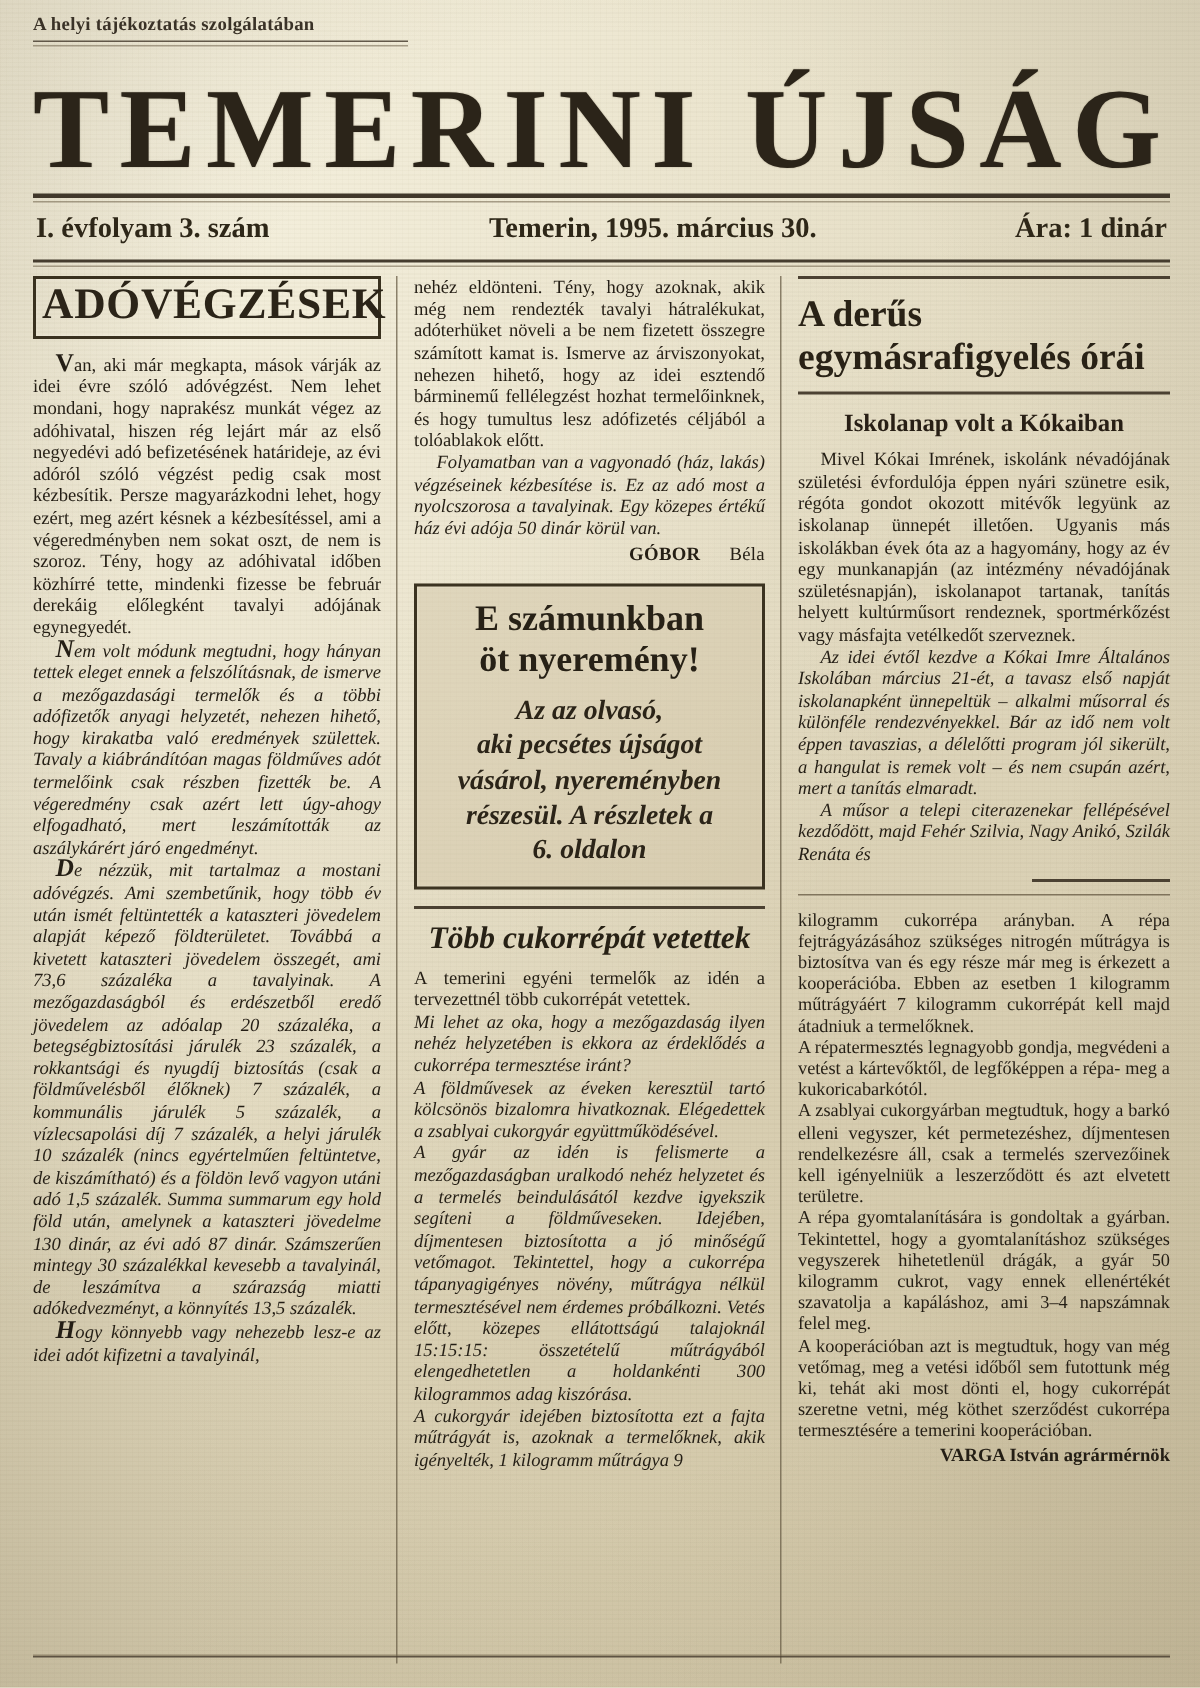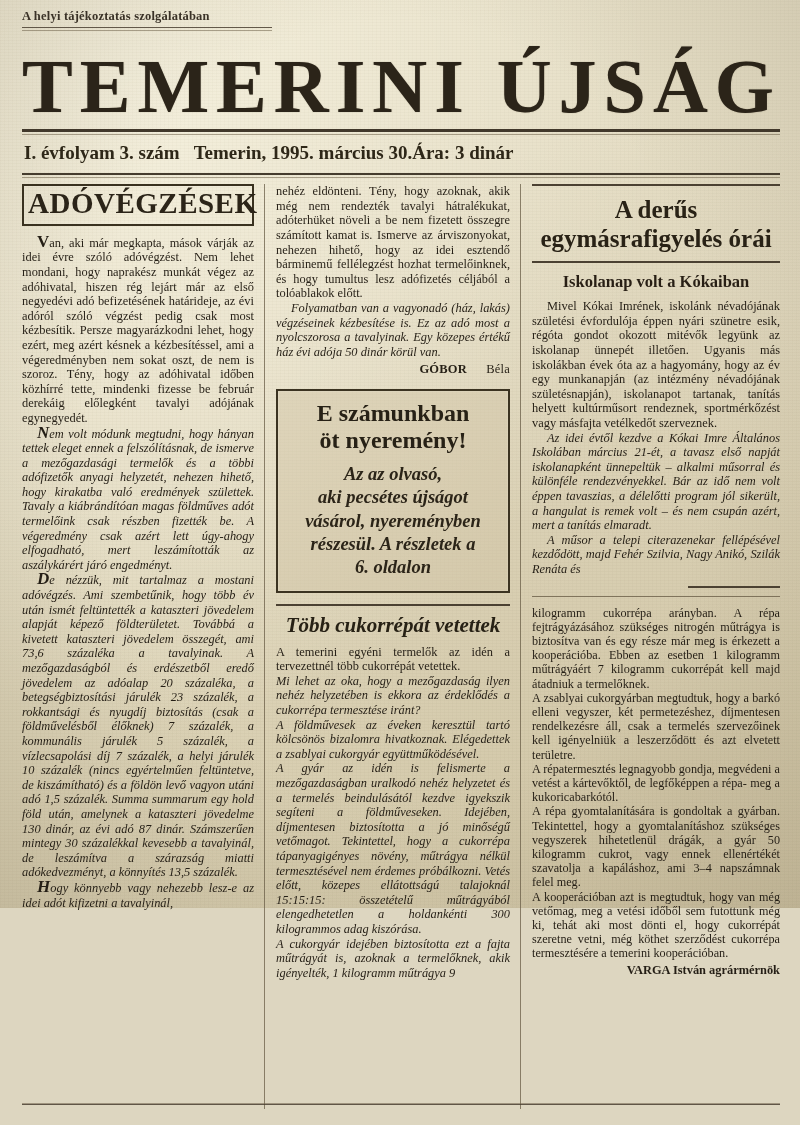--- a/index.html
+++ b/index.html
@@ -13,21 +13,21 @@
     background: #ddd6c0;
     font-family: "Liberation Serif", serif;
     color: #2a241c;
     overflow: hidden;
   }
 
   
   #paper {
     position: relative;
     width: 800px;
-    height: 908px;
+    height: 1125px;
     box-sizing: border-box;
     padding: 0;
     background:
       radial-gradient(ellipse at 18% 12%, rgba(255,252,238,0.55) 0%, rgba(255,252,238,0) 55%),
       radial-gradient(ellipse at 85% 88%, rgba(196,182,148,0.40) 0%, rgba(196,182,148,0) 60%),
       linear-gradient(172deg, #e8e1c9 0%, #e3dbc2 40%, #ddd4b8 72%, #d6ccae 100%);
   }
   
   #grain {
     position: absolute;
@@ -95,21 +95,21 @@
     margin-top: 4px;
   }
   .rule-med {
     height: 2px;
     background: #453c2e;
     margin-top: 3px;
   }
 
   .dateline {
     display: flex;
-    justify-content: flex-start;
+    justify-content: space-between;
     align-items: baseline;
     font-family: "Liberation Serif", serif;
     font-weight: 700;
     font-size: 19px;
     padding: 7px 2px 6px 2px;
     color: #2e2718;
   }
   .dateline .mid { flex: 0 0 auto; margin-left: 14px; }
 
   
@@ -229,21 +229,21 @@
   .rc-rule-top {
     height: 2px;
     background: #4b4132;
     margin: 0 0 10px 0;
   }
   .rc-title {
     font-family: "Liberation Serif", serif;
     font-weight: 700;
     font-size: 25px;
     line-height: 1.14;
-    text-align: center;
+    text-align: left;
     margin: 0 0 6px 0;
     color: #292216;
   }
   .rc-rule-bot {
     height: 2px;
     background: #4b4132;
     margin: 8px 0 9px 0;
   }
   .rc-sub {
     font-family: "Liberation Serif", serif;
@@ -308,21 +308,21 @@
       </div>
 
       <div class="masthead-title">TEMERINI ÚJSÁG</div>
 
       <div class="rule-thick"></div>
       <div class="rule-hair"></div>
 
       <div class="dateline">
         <div>I. évfolyam 3. szám</div>
         <div class="mid">Temerin, 1995. március 30.</div>
-        <div>Ára: 3 dinár</div>
+        <div>Ára: 1 dinár</div>
       </div>
 
       <div class="rule-med"></div>
       <div class="rule-hair"></div>
     </div>
 
     <div class="cols">
 
       <div class="col col-1">
         <div class="head-box">
@@ -372,22 +372,22 @@
         <h3 class="rc-sub">Iskolanap volt a Kókaiban</h3>
 
         <p class="body">Mivel Kókai Imrének, iskolánk névadójának születési évfordulója éppen nyári szünetre esik, régóta gondot okozott mitévők legyünk az iskolanap ünnepét illetően. Ugyanis más iskolákban évek óta az a hagyomány, hogy az év egy munkanapján (az intézmény névadójának születésnapján), iskolanapot tartanak, tanítás helyett kultúrműsort rendeznek, sportmérkőzést vagy másfajta vetélkedőt szerveznek.</p>
         <p class="body">Az idei évtől kezdve a Kókai Imre Általános Iskolában március 21-ét, a tavasz első napját iskolanapként ünnepeltük – alkalmi műsorral és különféle rendezvényekkel. Bár az idő nem volt éppen tavaszias, a délelőtti program jól sikerült, a hangulat is remek volt – és nem csupán azért, mert a tanítás elmaradt.</p>
         <p class="body">A műsor a telepi citerazenekar fellépésével kezdődött, majd Fehér Szilvia, Nagy Anikó, Szilák Renáta és</p>
 
         <div class="short-rule"></div>
         <div class="rc-divider"></div>
 
         <p class="agri-p">kilogramm cukorrépa arányban. A répa fejtrágyázásához szükséges nitrogén műtrágya is biztosítva van és egy része már meg is érkezett a kooperációba. Ebben az esetben 1 kilogramm műtrágyáért 7 kilogramm cukorrépát kell majd átadniuk a termelőknek.</p>
+        <p class="agri-p">A répatermesztés legnagyobb gondja, megvédeni a vetést a kártevőktől, de legfőképpen a répa- meg a kukoricabarkótól.</p>
         <p class="agri-p">A zsablyai cukorgyárban megtudtuk, hogy a barkó elleni vegyszer, két permetezéshez, díjmentesen rendelkezésre áll, csak a termelés szervezőinek kell igényelniük a leszerződött és azt elvetett területre.</p>
-        <p class="agri-p">A répatermesztés legnagyobb gondja, megvédeni a vetést a kártevőktől, de legfőképpen a répa- meg a kukoricabarkótól.</p>
         <p class="agri-p">A répa gyomtalanítására is gondoltak a gyárban. Tekintettel, hogy a gyomtalanításhoz szükséges vegyszerek hihetetlenül drágák, a gyár 50 kilogramm cukrot, vagy ennek ellenértékét szavatolja a kapáláshoz, ami 3–4 napszámnak felel meg.</p>
         <p class="agri-p">A kooperációban azt is megtudtuk, hogy van még vetőmag, meg a vetési időből sem futottunk még ki, tehát aki most dönti el, hogy cukorrépát szeretne vetni, még köthet szerződést cukorrépa termesztésére a temerini kooperációban.</p>
         <p class="agri-byline"><span>VARGA</span> <span class="rolew">István agrármérnök</span></p>
       </div>
 
     </div>
 
     <div class="foot-rules">
       <div class="rule-hair"></div>
       <div class="rule-thin"></div>

